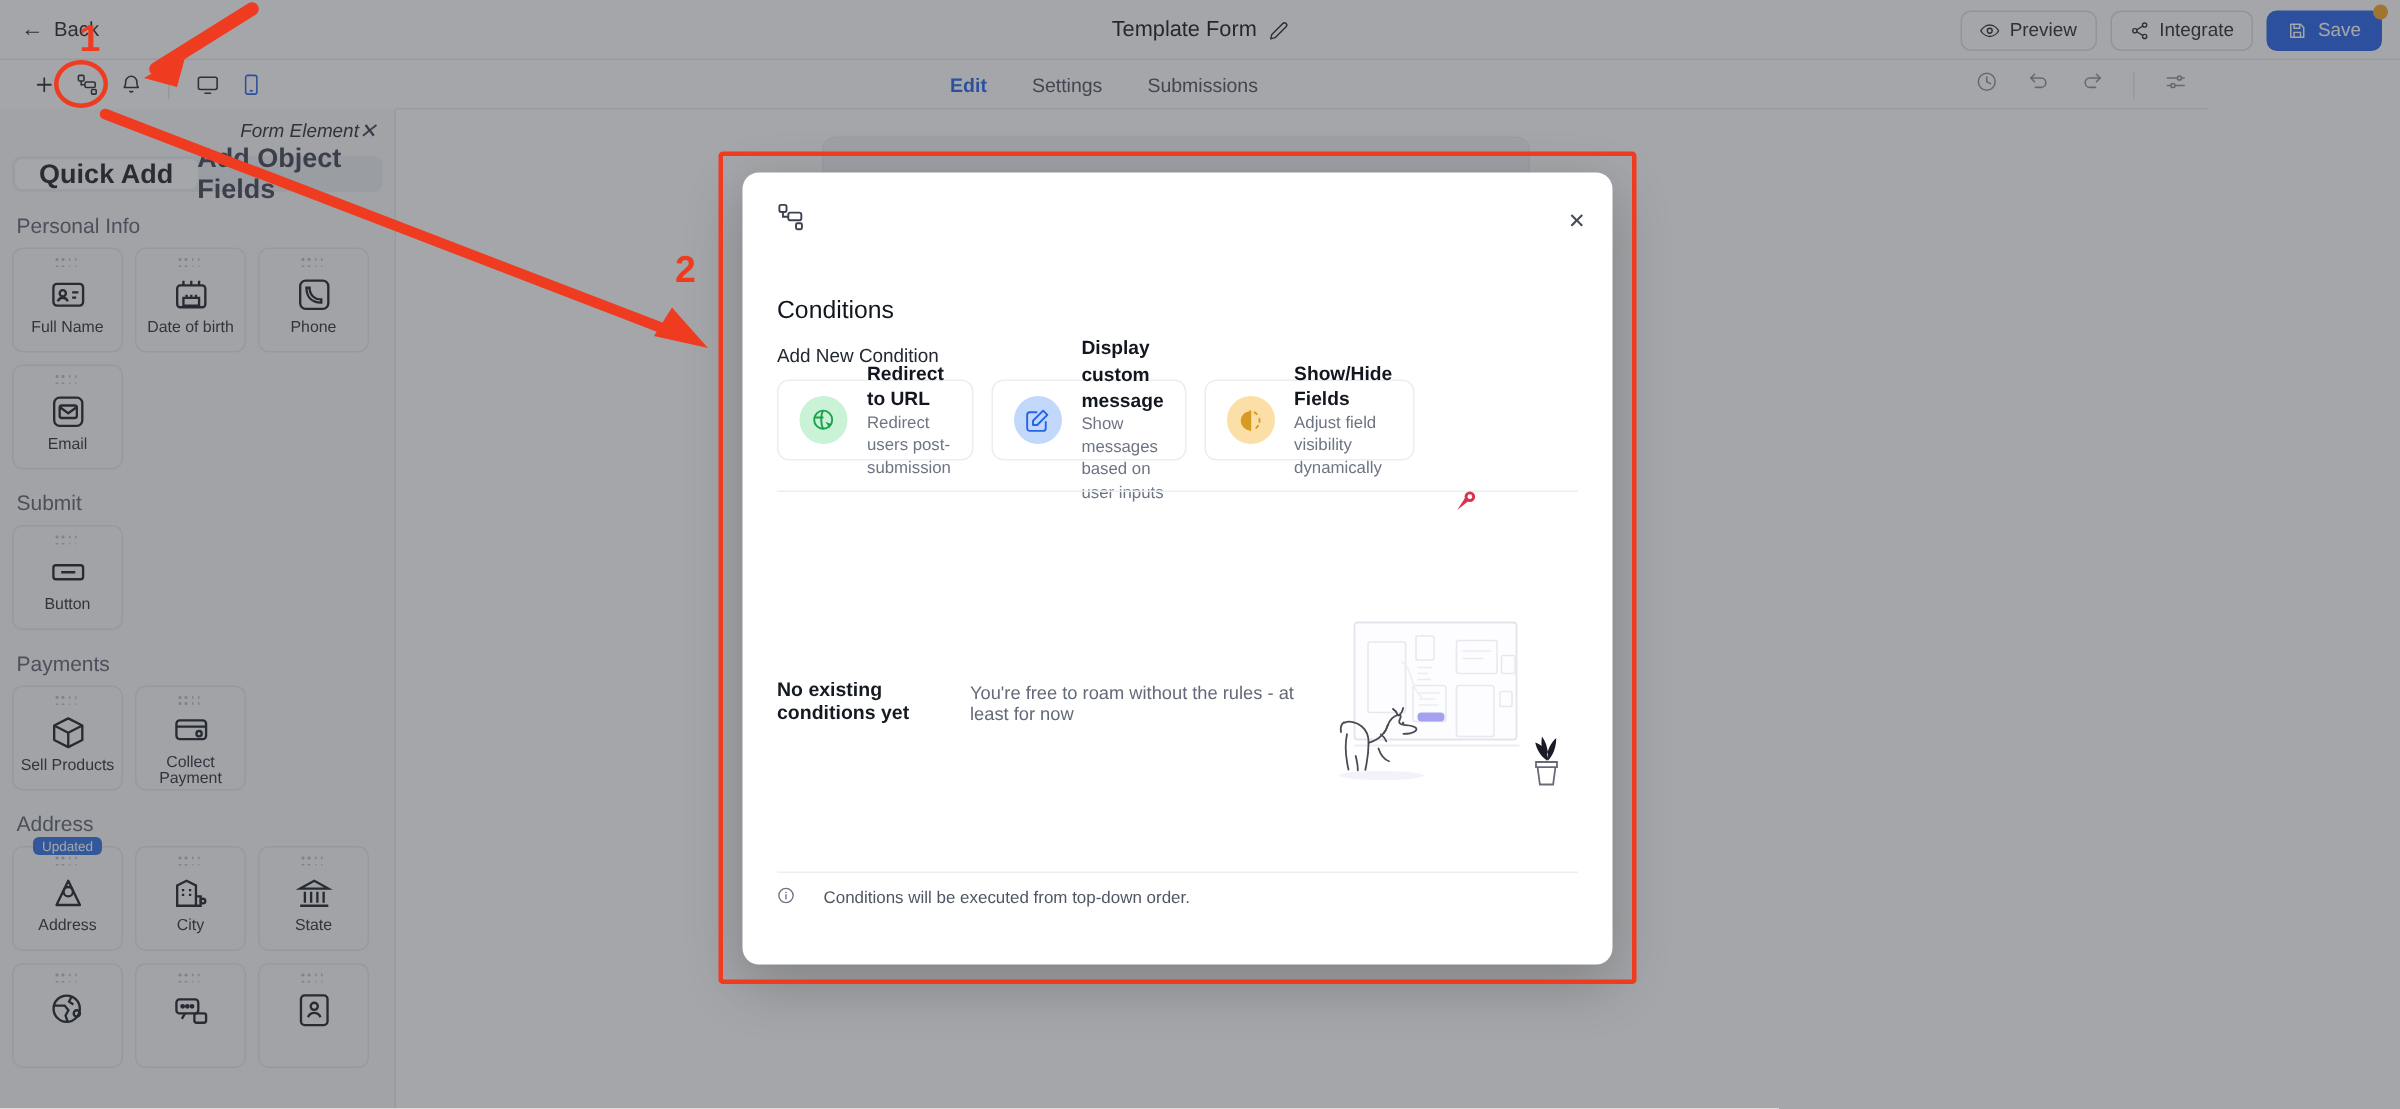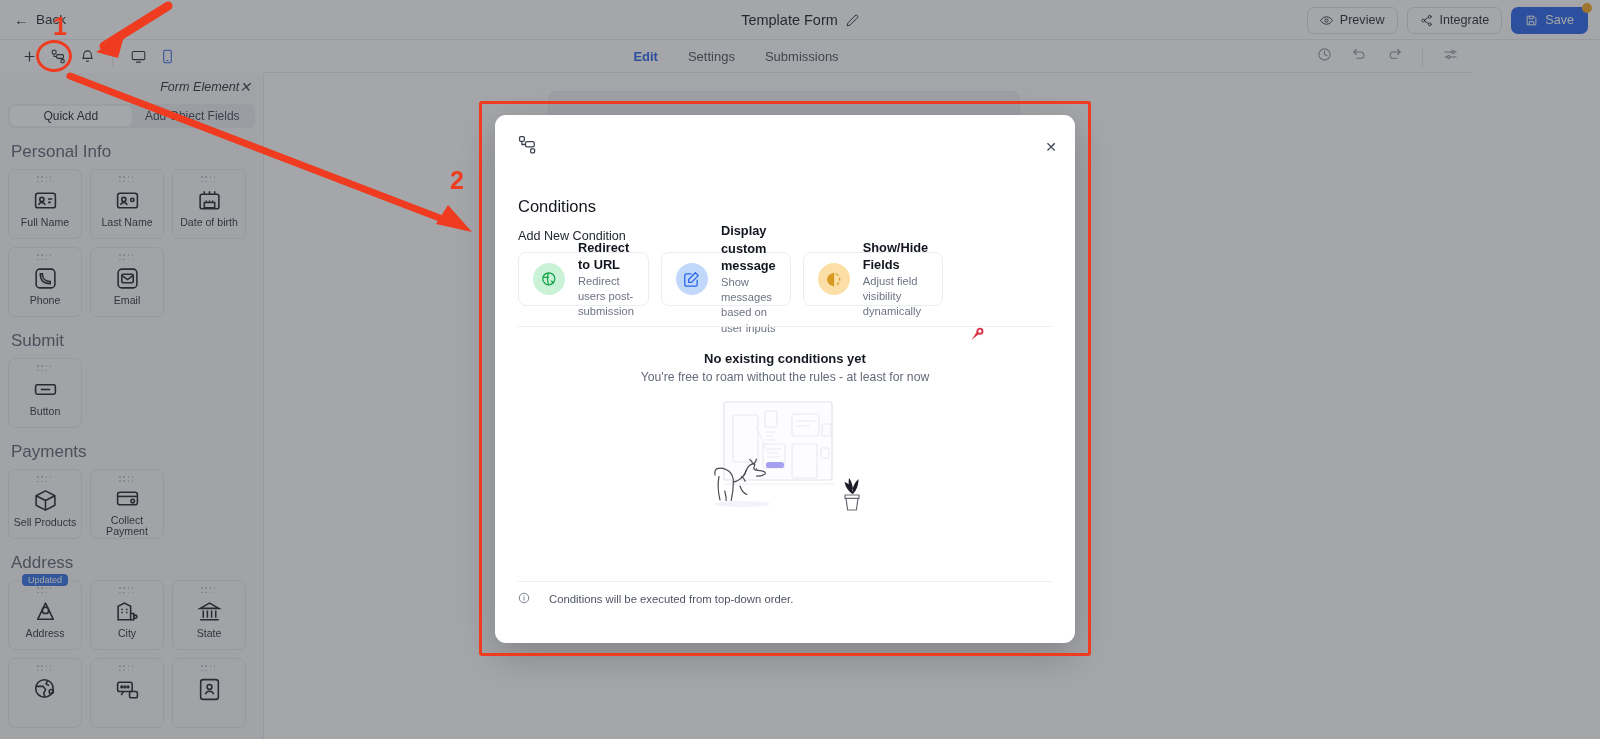--- a/index.html
+++ b/index.html
@@ -91,26 +91,26 @@
     font-style: italic;
   }
   .panel-title { font-size: 12.6px; color: #2a2f3a; }
   .panel-close { font-size: 14px; color: #3a4050; cursor: pointer; line-height: 1; }
   .segment {
     display: flex; margin: 3px 8px 0 8px; height: 24px;
     background: #eceef1; border-radius: 6px; padding: 2px;
   }
   .seg {
     flex: 1; display: flex; align-items: center; justify-content: center;
-    font-size: 12px; color: #3d4454; border-radius: 5px; cursor: pointer;
+    font-size: 18px; color: #3d4454; border-radius: 5px; cursor: pointer; font-weight: bold;
   }
   .seg.active { background: #ffffff; color: #1d222c; }
   .panel-body { padding: 0 8px; }
   .group-label {
-    font-size: 17px; color: #5c6374; margin: 14px 0 7px 3px;
+    font-size: 14px; color: #5c6374; margin: 14px 0 7px 3px;
   }
   .grid { display: flex; flex-wrap: wrap; gap: 8px; }
   .cell {
     position: relative;
     width: 74px; height: 70px; background: #fafafa;
     border: 1px solid #e6e8ec; border-radius: 7px;
     display: flex; flex-direction: column; align-items: center;
     justify-content: flex-start; padding-top: 6px; cursor: pointer;
   }
   .dots {
@@ -161,21 +161,21 @@
     height: 54px; padding: 0 14px;
     border: 1px solid #ebedf0; border-radius: 8px; background: #fff; cursor: pointer;
   }
   .ccard-ic {
     width: 32px; height: 32px; border-radius: 50%;
     display: flex; align-items: center; justify-content: center; flex: 0 0 32px;
   }
   .ccard-t { font-size: 12.8px; color: #12161e; font-weight: bold; line-height: 1.35; }
   .ccard-s { font-size: 11.2px; color: #6d7483; line-height: 1.35; margin-top: 1px; }
   .hr { height: 1px; background: #eceef0; margin: 20px 0 0 0; }
-  .empty { flex: 1; display: flex; flex-direction: column; align-items: center; padding-top: 24px; }
+  .empty { flex: 1; display: flex; flex-direction: row; align-items: center; padding-top: 24px; }
   .empty-t { font-size: 13px; color: #151a22; font-weight: bold; }
   .empty-s { font-size: 12.2px; color: #636a79; margin-top: 4px; }
   .illus { margin-top: 14px; }
   .footer {
     border-top: 1px solid #eceef0; margin: 0 23px;
     height: 34px; display: flex; align-items: center; gap: 19px;
   }
   .footer-t { font-size: 11.3px; color: #4e5563; }
   .foot-pad { height: 28px; }
 
@@ -337,41 +337,20 @@
               <i></i>
             </span>
           <span class="cell-ic">
               <svg width="25" height="25" viewBox="0 0 24 24" fill="none" stroke="#1b2028" stroke-width="1.5">
                 <rect x="2.5" y="5" width="19" height="14" rx="2.3"></rect>
                 <circle cx="8.5" cy="11" r="2"></circle>
                 <path d="M5.3 16.2c.6-1.6 1.8-2.3 3.2-2.3s2.6.7 3.2 2.3M14.5 10.5h4M14.5 13.8h2.6"></path>
               </svg>
             </span>
           <span class="cell-lb">Full Name</span>
-        </div>
-        <div class="cell">
-          <span class="dots">
-              <i></i>
-              <i></i>
-              <i></i>
-              <i></i>
-              <i></i>
-              <i></i>
-              <i></i>
-              <i></i>
-            </span>
-          <span class="cell-ic">
-              <svg width="25" height="25" viewBox="0 0 24 24" fill="none" stroke="#1b2028" stroke-width="1.5">
-                <rect x="2.5" y="5" width="19" height="14" rx="2.3"></rect>
-                <circle cx="8.5" cy="11" r="2"></circle>
-                <path d="M5.3 16.2c.6-1.6 1.8-2.3 3.2-2.3s2.6.7 3.2 2.3"></path>
-                <circle cx="16.6" cy="11.4" r="1.6"></circle>
-              </svg>
-            </span>
-          <span class="cell-lb">Last Name</span>
         </div>
         <div class="cell">
           <span class="dots">
               <i></i>
               <i></i>
               <i></i>
               <i></i>
               <i></i>
               <i></i>
               <i></i>

